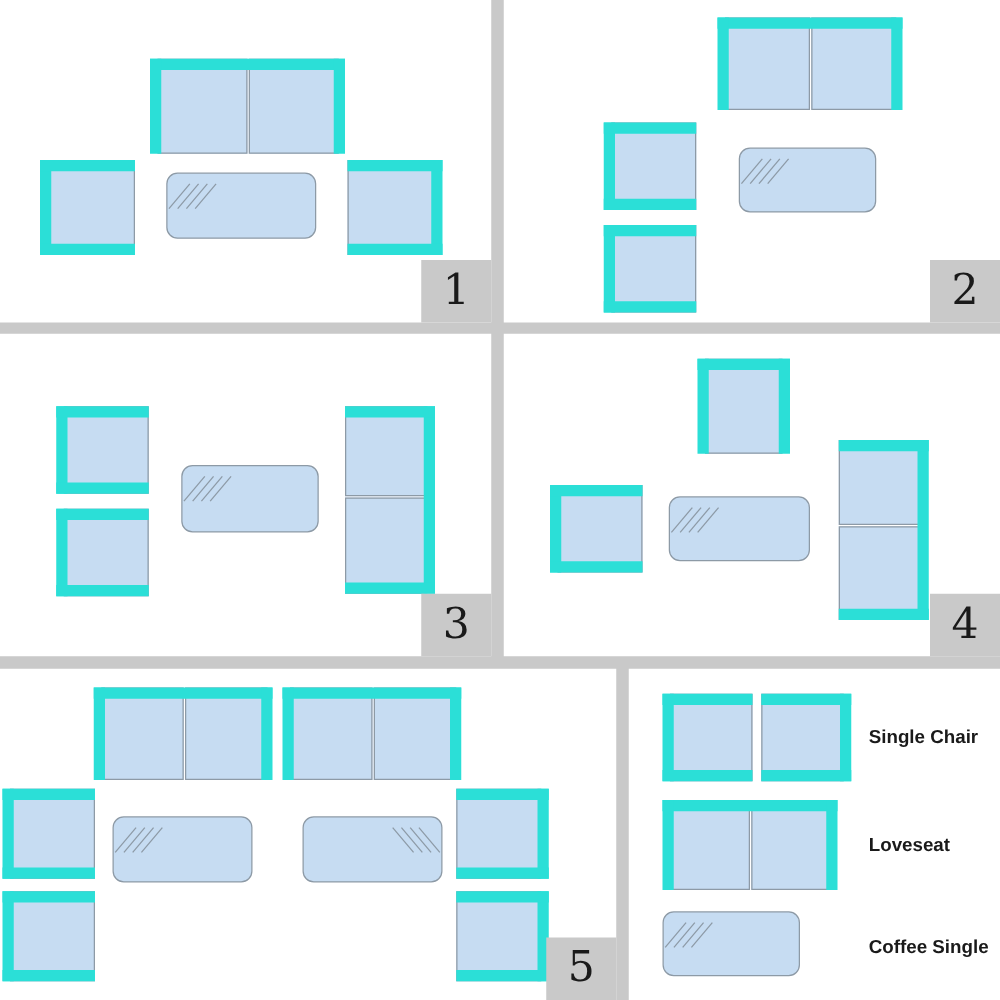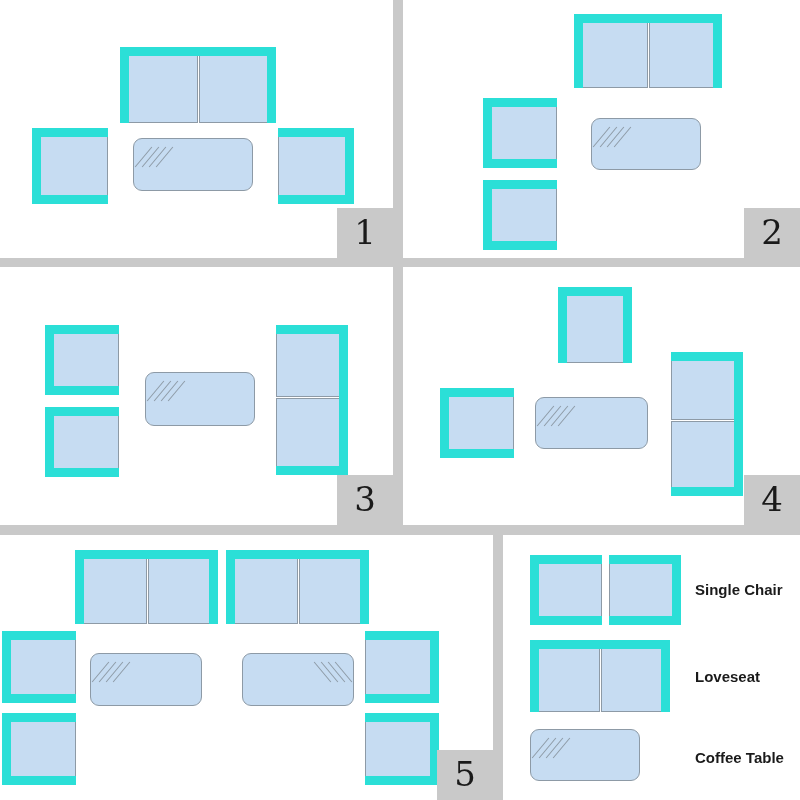--- a/index.html
+++ b/index.html
@@ -309,16 +309,16 @@
     <div class="legend-label" style="left:192px;top:133px;">Loveseat</div>
 
     <div class="ctable left" style="left:27px;top:194px;width:110px;height:52px;">
       <div class="glint">
         <i style="left:4px;top:2px;"></i>
           <i style="left:11px;top:2px;"></i>
           <i style="left:18px;top:2px;"></i>
           <i style="left:25px;top:2px;"></i>
       </div>
     </div>
-    <div class="legend-label" style="left:192px;top:214px;">Coffee Table</div>
+    <div class="legend-label" style="left:192px;top:214px;">Coffee Single</div>
   </div>
 
 </div>
 
 </body></html>

